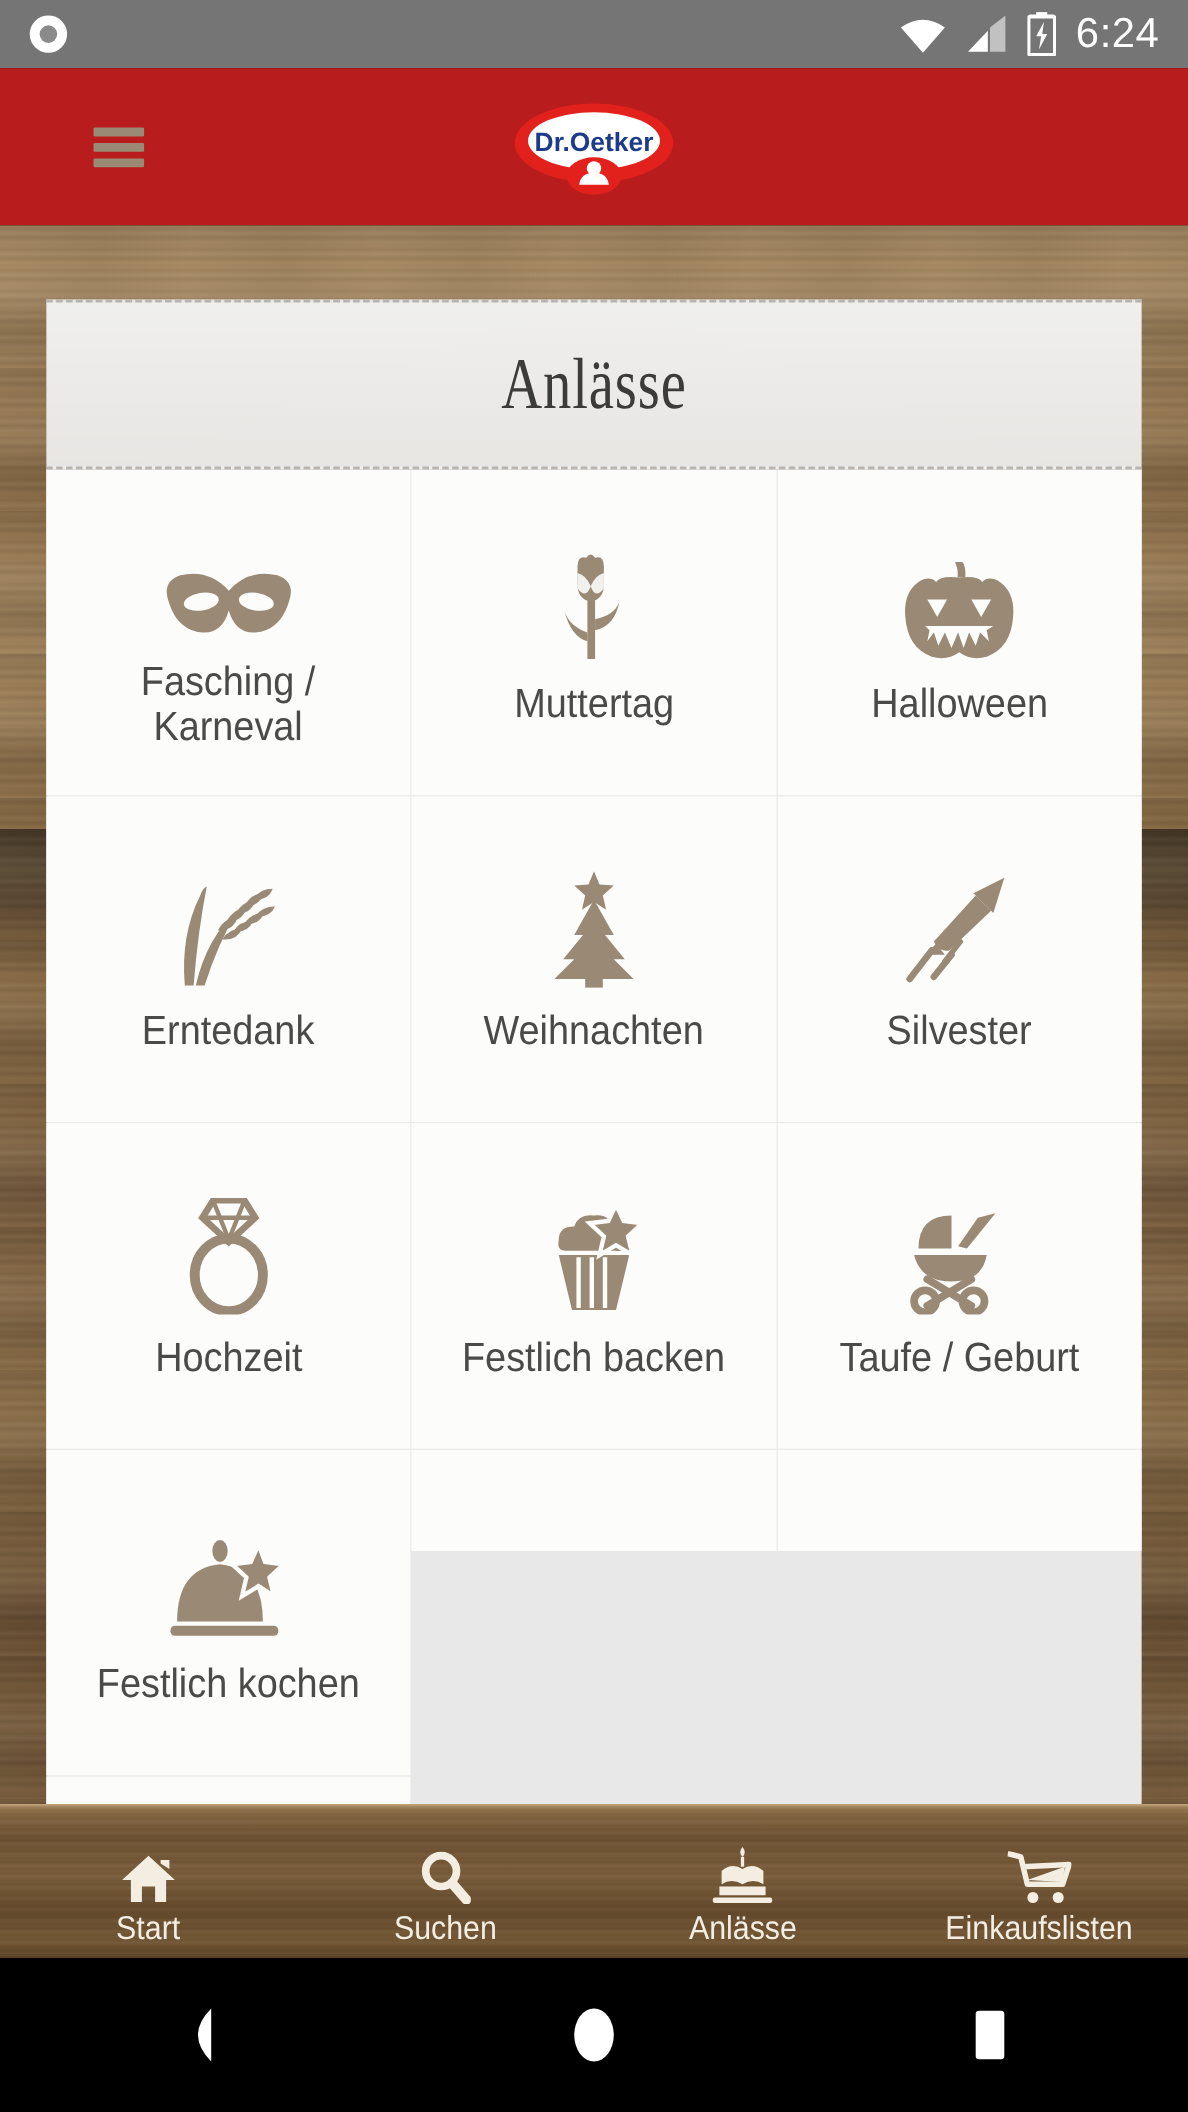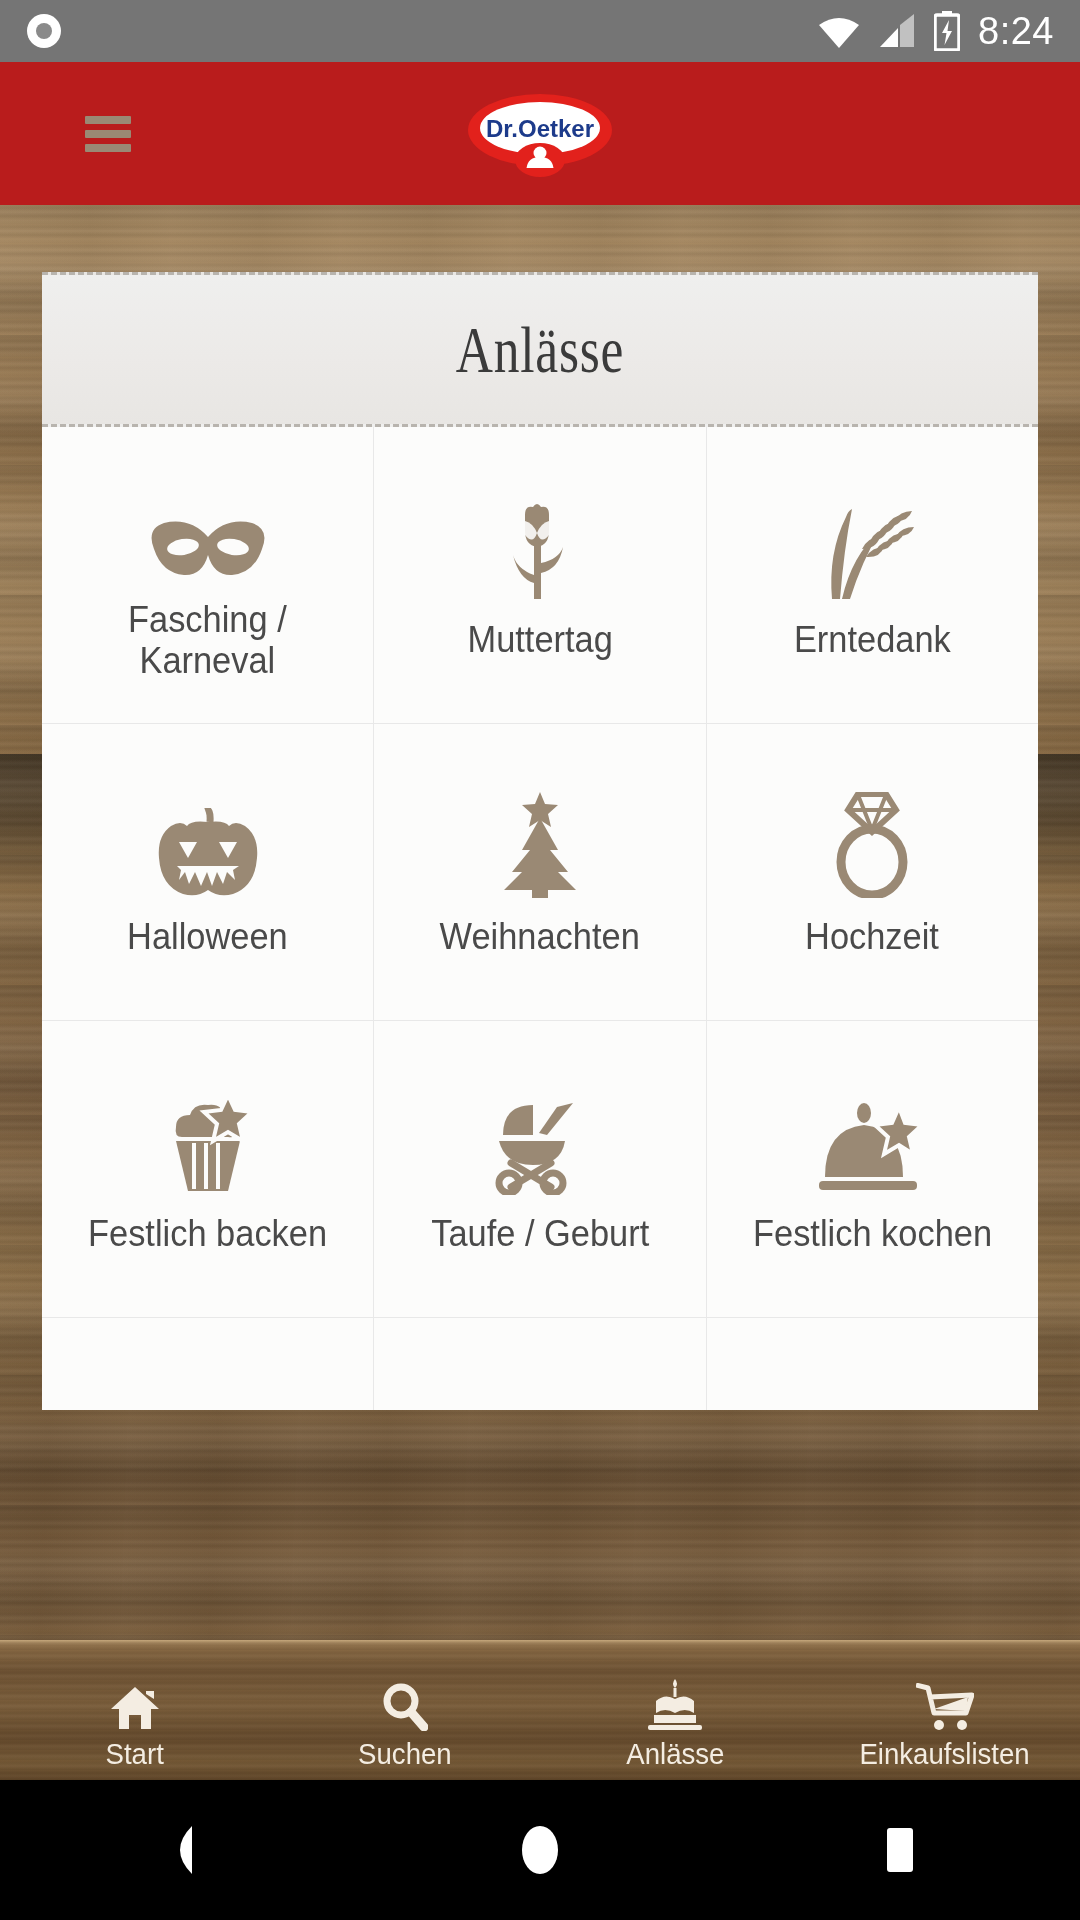--- a/index.html
+++ b/index.html
@@ -159,21 +159,21 @@
       </svg>
       <svg width="38" height="34" viewBox="0 0 38 34">
         <path d="M2 33 L20 33 L20 14 Z" fill="#ffffff"></path>
         <path d="M22 33 L22 11 L36 0 L36 33 Z" fill="#ffffff" opacity="0.55"></path>
       </svg>
       <svg width="26" height="40" viewBox="0 0 26 40">
         <rect x="8" y="0" width="10" height="4" fill="#ffffff"></rect>
         <rect x="1" y="4" width="24" height="35" rx="2" fill="none" stroke="#ffffff" stroke-width="3.5"></rect>
         <path d="M15 9 L8 22 L12.5 22 L10.5 34 L18 20 L13.5 20 Z" fill="#ffffff"></path>
       </svg>
-      <span class="sb-time">8:24</span>
+      <span class="sb-time">6:24</span>
     </div>
   </div>
 
   <div id="appheader">
     <div id="hamburger">
       <span></span>
       <span></span>
       <span></span>
     </div>
     <div id="logo">
@@ -219,20 +219,33 @@
           <svg width="74" height="100" viewBox="0 0 74 100">
             <path d="M22 14 Q22 4 30 6 Q34 0 38 6 Q46 4 46 14 L46 30 Q46 44 34 46 Q22 44 22 30 Z" fill="#9a8974"></path>
             <path d="M22 20 Q30 22 34 32 Q30 44 22 34 Z" fill="#fcfcfb" opacity="0.9"></path>
             <path d="M46 20 Q38 22 34 32 Q38 44 46 34 Z" fill="#fcfcfb" opacity="0.9"></path>
             <path d="M31 44 L31 98 L38 98 L38 44 Z" fill="#9a8974"></path>
             <path d="M38 62 Q56 58 60 46 Q56 68 38 72 Z" fill="#9a8974"></path>
             <path d="M31 74 Q14 68 10 54 Q16 78 31 82 Z" fill="#9a8974"></path>
           </svg>
         </div>
         <div class="tlabel">Muttertag</div>
+      </div>
+
+      <div class="tile">
+        <div class="ticon">
+          <svg width="106" height="90" viewBox="0 0 106 90">
+            <path d="M50 2 Q56 0 55 14" stroke="#9a8974" stroke-width="7" fill="none"></path>
+            <path d="M53 14 Q70 12 74 18 Q80 12 90 18 Q104 28 102 50 Q100 78 78 86 Q64 90 53 82 Q42 90 28 86 Q6 78 4 50 Q2 28 16 18 Q26 12 32 18 Q36 12 53 14 Z" fill="#9a8974"></path>
+            <path d="M24 34 L42 34 L33 50 Z" fill="#fcfcfb"></path>
+            <path d="M82 34 L64 34 L73 50 Z" fill="#fcfcfb"></path>
+            <path d="M22 58 L84 58 L78 62 L80 72 L72 64 L68 76 L62 64 L57 78 L52 64 L46 78 L40 64 L34 76 L30 64 L24 72 L26 62 Z" fill="#fcfcfb"></path>
+          </svg>
+        </div>
+        <div class="tlabel">Halloween</div>
       </div>
 
       <div class="tile">
         <div class="ticon">
           <svg width="108" height="98" viewBox="0 0 108 98">
             <path d="M14 96 Q10 50 28 14 Q30 8 34 6 Q26 46 22 96 Z" fill="#9a8974"></path>
             <path d="M24 96 Q34 52 62 28 Q44 58 32 96 Z" fill="#9a8974"></path>
             <g fill="#9a8974">
               <path d="M44 46 Q50 34 62 34 Q58 46 44 46 Z"></path>
               <path d="M52 38 Q58 26 70 26 Q66 38 52 38 Z"></path>
@@ -244,42 +257,42 @@
               <path d="M68 40 Q74 30 86 30 Q82 41 68 40 Z"></path>
               <path d="M78 33 Q84 24 96 24 Q92 34 78 33 Z"></path>
             </g>
           </svg>
         </div>
         <div class="tlabel">Erntedank</div>
       </div>
 
       <div class="tile">
         <div class="ticon">
-          <svg width="106" height="90" viewBox="0 0 106 90">
-            <path d="M50 2 Q56 0 55 14" stroke="#9a8974" stroke-width="7" fill="none"></path>
-            <path d="M53 14 Q70 12 74 18 Q80 12 90 18 Q104 28 102 50 Q100 78 78 86 Q64 90 53 82 Q42 90 28 86 Q6 78 4 50 Q2 28 16 18 Q26 12 32 18 Q36 12 53 14 Z" fill="#9a8974"></path>
-            <path d="M24 34 L42 34 L33 50 Z" fill="#fcfcfb"></path>
-            <path d="M82 34 L64 34 L73 50 Z" fill="#fcfcfb"></path>
-            <path d="M22 58 L84 58 L78 62 L80 72 L72 64 L68 76 L62 64 L57 78 L52 64 L46 78 L40 64 L34 76 L30 64 L24 72 L26 62 Z" fill="#fcfcfb"></path>
-          </svg>
-        </div>
-        <div class="tlabel">Halloween</div>
-      </div>
-
-      <div class="tile">
-        <div class="ticon">
           <svg width="96" height="106" viewBox="0 0 96 106">
             <path d="M48 0 L53 12 L66 13 L56 22 L59 35 L48 28 L37 35 L40 22 L30 13 L43 12 Z" fill="#9a8974"></path>
             <path d="M48 26 L66 58 L58 58 L76 80 L66 80 L84 98 L12 98 L30 80 L20 80 L38 58 L30 58 Z" fill="#9a8974"></path>
             <rect x="40" y="96" width="16" height="10" fill="#9a8974"></rect>
           </svg>
         </div>
         <div class="tlabel">Weihnachten</div>
       </div>
 
+      <div class="tile">
+        <div class="ticon">
+          <svg width="102" height="104" viewBox="0 0 102 104">
+            <path d="M92 4 L64 18 L82 36 Z" fill="#9a8974"></path>
+            <path d="M66 20 L80 34 L42 70 Q32 72 28 62 Z" fill="#9a8974"></path>
+            <path d="M30 64 L20 74 L38 74 Z" fill="#9a8974"></path>
+            <path d="M26 70 L6 96" stroke="#9a8974" stroke-width="6" fill="none" stroke-linecap="round"></path>
+            <path d="M44 74 L28 94" stroke="#9a8974" stroke-width="6" fill="none" stroke-linecap="round"></path>
+            <path d="M52 62 L38 80" stroke="#9a8974" stroke-width="5" fill="none" stroke-linecap="round"></path>
+          </svg>
+        </div>
+        <div class="tlabel">Silvester</div>
+      </div>
 
       <div class="tile">
         <div class="ticon">
           <svg width="88" height="106" viewBox="0 0 88 106">
             <path d="M30 2 L58 2 L68 18 L44 40 L20 18 Z" fill="none" stroke="#9a8974" stroke-width="6"></path>
             <path d="M30 3 L36 18 L44 38 L52 18 L58 3" fill="none" stroke="#9a8974" stroke-width="4"></path>
             <path d="M20 18 L68 18" stroke="#9a8974" stroke-width="4"></path>
             <ellipse cx="44" cy="70" rx="31" ry="33" fill="none" stroke="#9a8974" stroke-width="9"></ellipse>
           </svg>
         </div>

